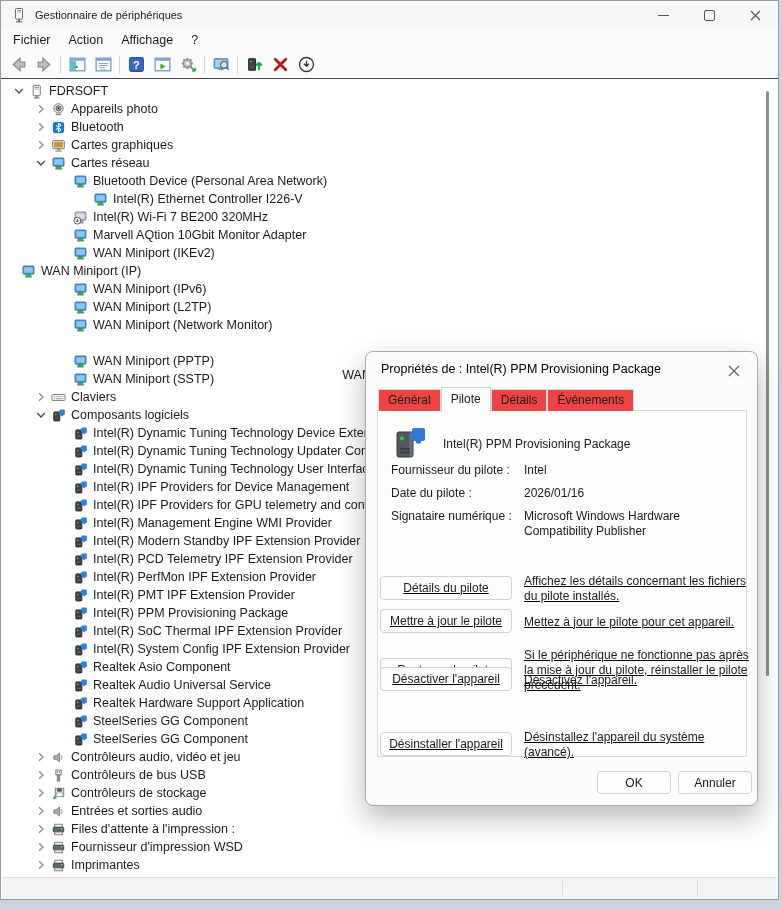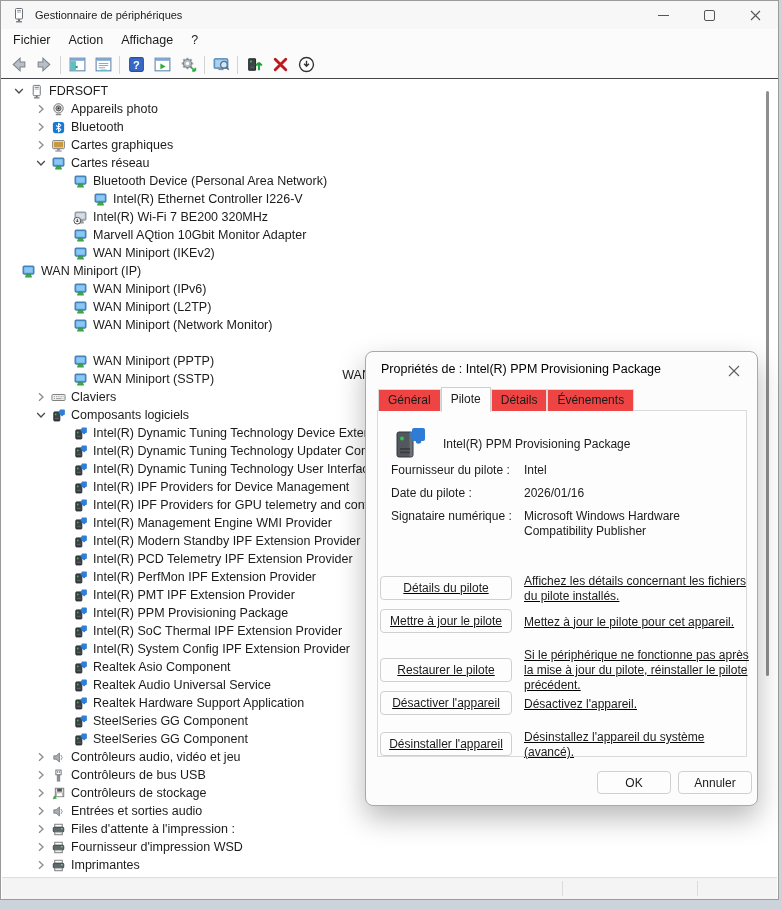--- a/index.html
+++ b/index.html
@@ -909,21 +909,21 @@
           <div class="act-desc">Affichez les détails concernant les fichiers du pilote installés.</div>
         </div>
         <div class="action-row" style="top: 198px;">
           <div class="act-btn">Mettre à jour le pilote</div>
           <div class="act-desc">Mettez à jour le pilote pour cet appareil.</div>
         </div>
         <div class="action-row" style="top: 235px;">
           <div class="act-btn">Restaurer le pilote</div>
           <div class="act-desc">Si le périphérique ne fonctionne pas après la mise à jour du pilote, réinstaller le pilote précédent.</div>
         </div>
-        <div class="action-row" style="top: 280px;">
+        <div class="action-row" style="top: 256px;">
           <div class="act-btn">Désactiver l'appareil</div>
           <div class="act-desc">Désactivez l'appareil.</div>
         </div>
         <div class="action-row" style="top: 317px;">
           <div class="act-btn">Désinstaller l'appareil</div>
           <div class="act-desc">Désinstallez l'appareil du système (avancé).</div>
         </div>
       </div>
   </div>
   <div class="dlg-footer">

